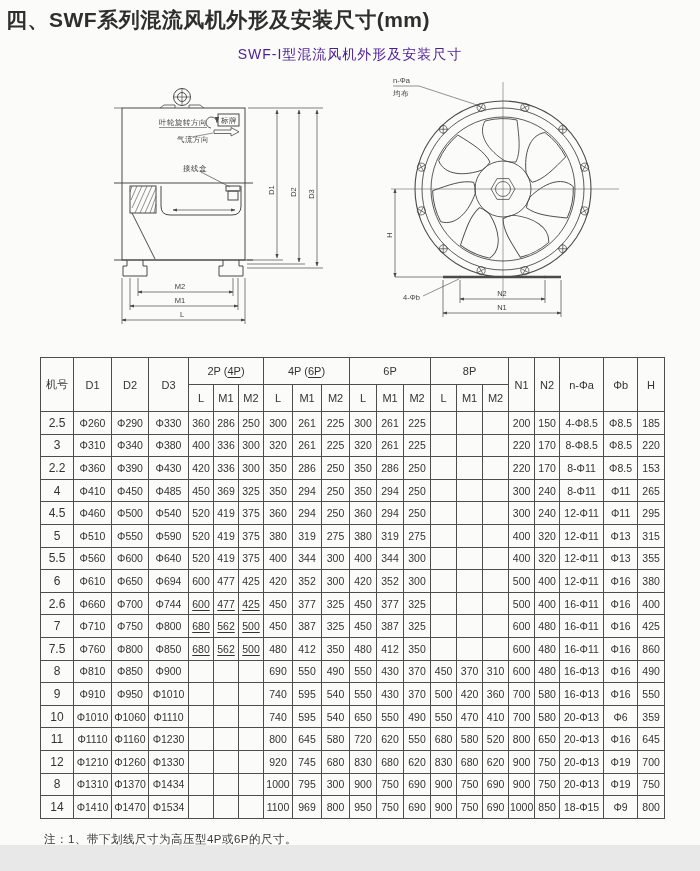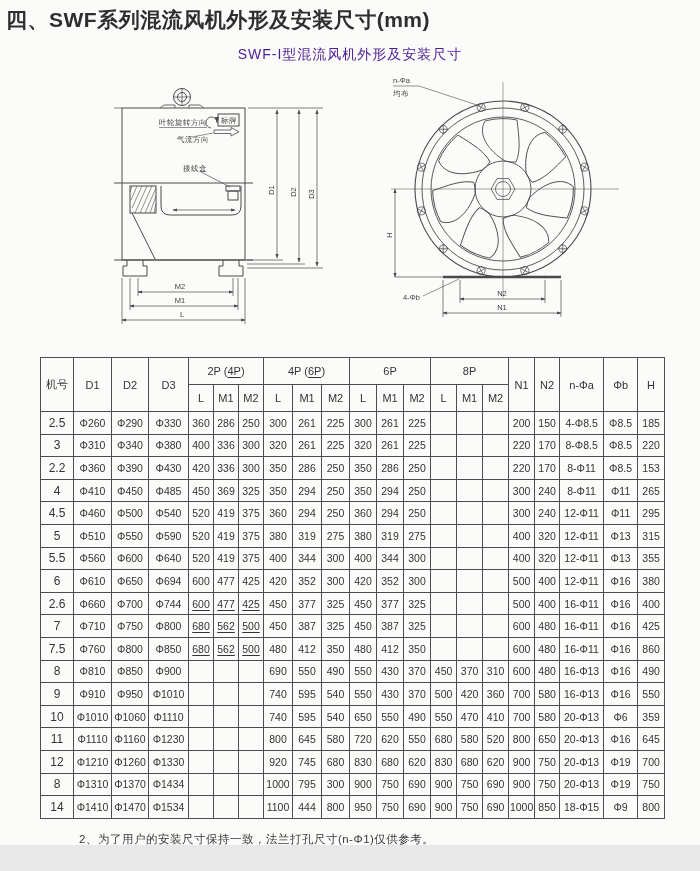--- a/index.html
+++ b/index.html
@@ -684,34 +684,35 @@
         </tr>
         <tr>
           <td>14</td>
           <td>Φ1410</td>
           <td>Φ1470</td>
           <td>Φ1534</td>
           <td></td>
           <td></td>
           <td></td>
           <td>1100</td>
-          <td>444</td>
+          <td>969</td>
           <td>800</td>
           <td>950</td>
           <td>750</td>
           <td>690</td>
           <td>900</td>
           <td>750</td>
           <td>690</td>
           <td>1000</td>
           <td>850</td>
           <td>18-Φ15</td>
           <td>Φ9</td>
           <td>800</td>
         </tr>
       </tbody>
   </table>
 
   <div id="notes">
+    <div>注：1、带下划线尺寸为高压型4P或6P的尺寸。</div>
     <div class="indent">2、为了用户的安装尺寸保持一致，法兰打孔尺寸(n-Φ1)仅供参考。</div>
   </div>
 
 </div>
 
 </body></html>

